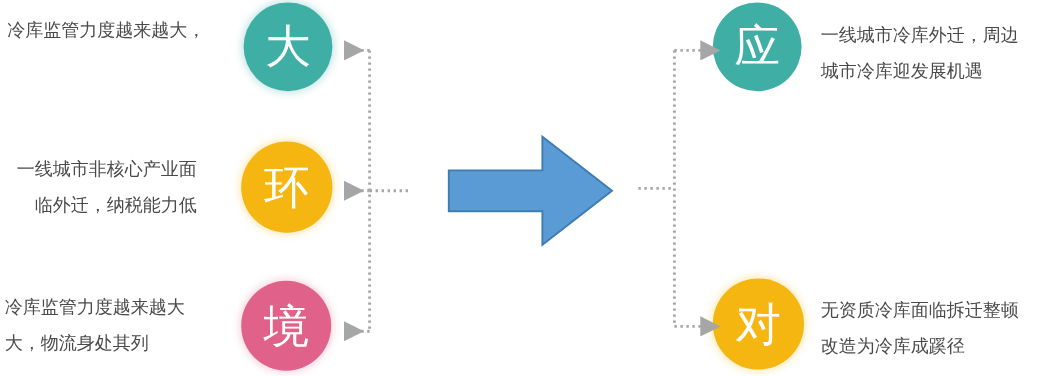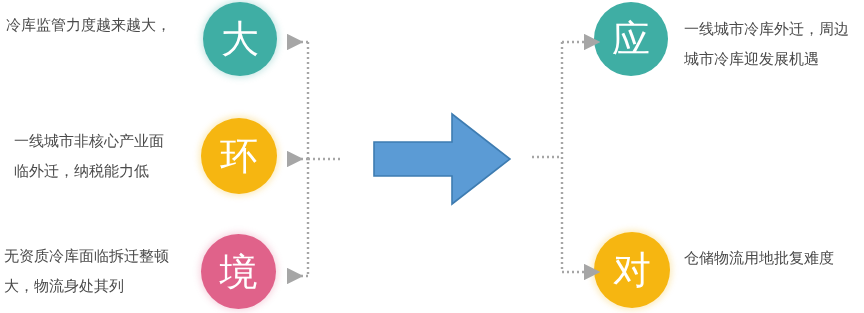--- a/index.html
+++ b/index.html
@@ -76,27 +76,27 @@
 </style>
 </head>
 <body>
 
 <div id="canvas">
 
   <div class="caption cap-left" style="left:6px; top:12px;">
     <span class="line">冷库监管力度越来越大，</span>
   </div>
 
-  <div class="caption cap-left" style="left:14px; top:128px;">
+  <div class="caption cap-left" style="left:14px; top:128px;text-align:right;">
     <span class="line">一线城市非核心产业面</span>
     <span class="line">临外迁，纳税能力低</span>
   </div>
 
   <div class="caption cap-left" style="left:4px; top:243px;">
-    <span class="line">无资质冷库面临拆迁整顿</span>
+    <span class="line">冷库监管力度越来越大</span>
     <span class="line">大，物流身处其列</span>
   </div>
 
   <div class="circle c-teal soft-teal" style="left:203px; top:2px; width:74px; height:74px;">
     <span class="glyph">大</span>
   </div>
 
   <div class="circle c-amber soft-amber" style="left:201px; top:118px; width:76px; height:76px;">
     <span class="glyph">环</span>
   </div>
@@ -112,21 +112,22 @@
   <div class="circle c-amber soft-amber" style="left:594px; top:232px; width:76px; height:76px;">
     <span class="glyph">对</span>
   </div>
 
   <div class="caption cap-right" style="left:684px; top:14px;">
     <span class="line">一线城市冷库外迁，周边</span>
     <span class="line">城市冷库迎发展机遇</span>
   </div>
 
   <div class="caption cap-right" style="left:684px; top:243px;">
-    <span class="line">仓储物流用地批复难度</span>
+    <span class="line">无资质冷库面临拆迁整顿</span>
+    <span class="line">改造为冷库成蹊径</span>
   </div>
 
   <svg class="big-arrow" viewBox="0 0 140 98">
     <polygon points="2,32 80,32 80,4 138,49 80,94 80,66 2,66" fill="#5B9BD5" stroke="#3E7CB1" stroke-width="1.6" stroke-linejoin="miter"></polygon>
   </svg>
 
   <svg class="conn" viewBox="0 0 864 313">
     <defs>
       <marker id="arrowL" markerWidth="7" markerHeight="7" refX="6" refY="3.5" orient="auto" markerUnits="strokeWidth">
         <path d="M7,0 L7,7 L0,3.5 z" fill="#A6A6A6"></path>

